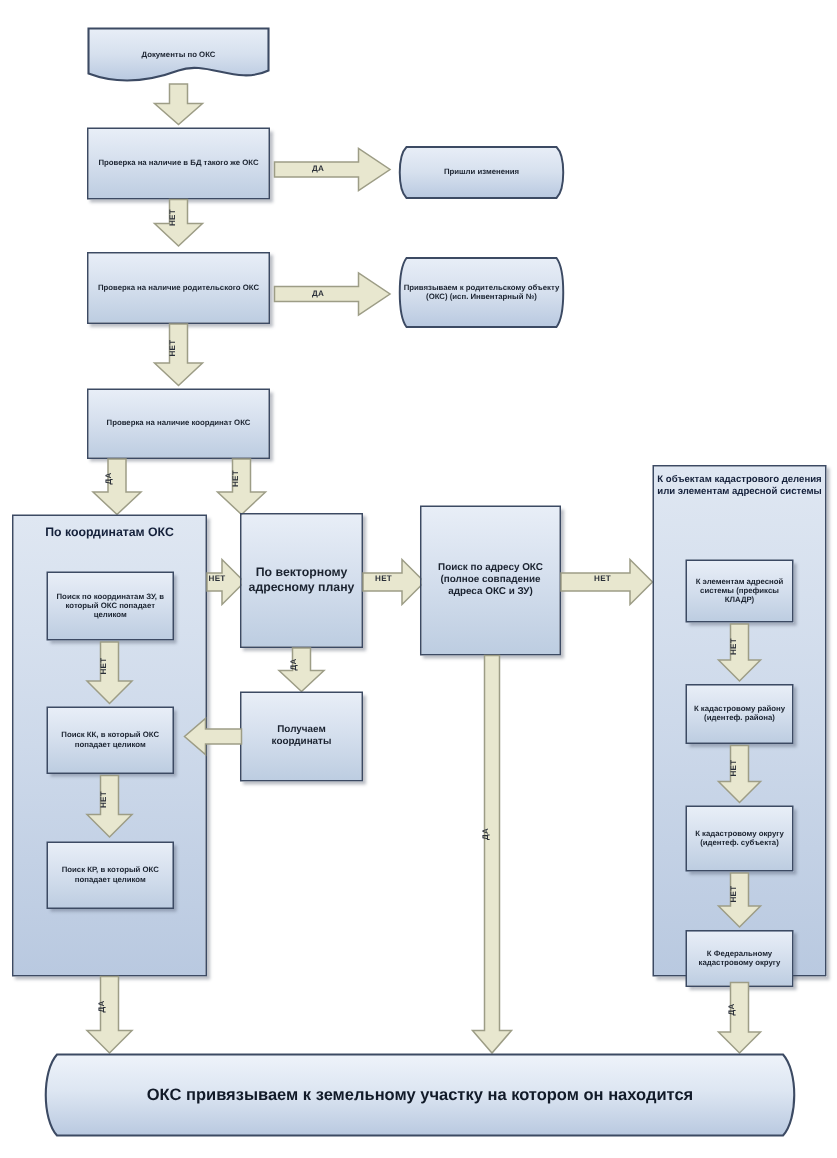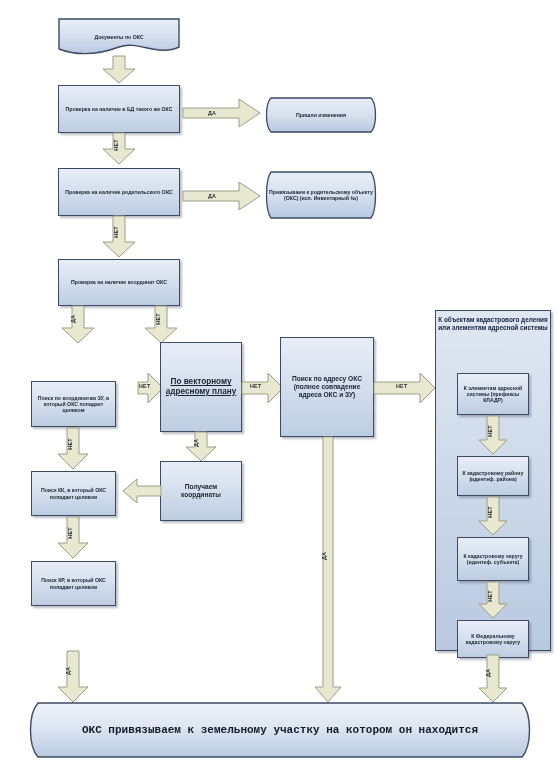--- a/index.html
+++ b/index.html
@@ -23,21 +23,21 @@
     background:linear-gradient(180deg,#e8eef7 0%,#d6e0ee 45%,#bdcde1 100%);
     box-shadow:2px 2px 2px rgba(60,70,90,.35);
     display:flex;align-items:center;justify-content:center;
     text-align:center;color:#1b2330;line-height:1.18;
     padding:2px 3px;
   }
   .node span{display:block;width:100%;}
 
   .n-sm{font-size:5.2px;font-weight:bold;}
   .n-md{font-size:6.6px;font-weight:bold;}
-  .n-lg{font-size:8.2px;font-weight:bold;text-decoration:underline;}
+  .n-lg{font-size:8.2px;font-weight:bold;}
 
   
   .doc{
     border:none;background:none;box-shadow:none;padding:0;
   }
   .doc .docbg{
     position:absolute;left:0;top:0;width:100%;height:100%;
   }
   .doc .doctxt{position:relative;z-index:2;width:100%;}
 
@@ -174,20 +174,23 @@
   </div>
   <div class="alabel vert" style="left:69px;top:316px;">ДА</div>
 
   <div class="arr" style="left:144px;top:306px;">
     <svg width="34" height="38" viewBox="0 0 34 38">
       <path d="M11,0 H23 V22 H33 L17,37 L1,22 H11 Z" fill="#e8e7cf" stroke="#9d9d86" stroke-width="1"></path>
     </svg>
   </div>
   <div class="alabel vert" style="left:152px;top:316px;">НЕТ</div>
 
+  <div class="region" style="left:8px;top:343px;width:130px;height:308px;">
+    <div class="rtitle">По координатам ОКС</div>
+  </div>
 
   <div class="node n-sm" style="left:31px;top:381px;width:85px;height:46px;">
     <span>Поиск по координатам ЗУ, в который ОКС попадает целиком</span>
   </div>
 
   <div class="arr" style="left:57px;top:428px;">
     <svg width="32" height="42" viewBox="0 0 32 42">
       <path d="M10,0 H22 V26 H31 L16,41 L1,26 H10 Z" fill="#e8e7cf" stroke="#9d9d86" stroke-width="1"></path>
     </svg>
   </div>
@@ -309,21 +312,21 @@
     <span>К Федеральному кадастровому округу</span>
   </div>
 
   <div class="arr" style="left:478px;top:655px;">
     <svg width="30" height="48" viewBox="0 0 30 48">
       <path d="M9,0 H21 V33 H29 L15,47 L1,33 H9 Z" fill="#e8e7cf" stroke="#9d9d86" stroke-width="1"></path>
     </svg>
   </div>
   <div class="alabel vert" style="left:484px;top:670px;">ДА</div>
 
-  <div class="banner" style="left:24px;top:700px;width:512px;height:60px;font-family:Liberation Mono, monospace;">
+  <div class="banner" style="left:24px;top:700px;width:512px;height:60px;">
     <svg width="512" height="60" viewBox="0 0 512 60" preserveAspectRatio="none">
       <defs>
         <linearGradient id="gb" x1="0" y1="0" x2="0" y2="1">
           <stop offset="0%" stop-color="#eef3fa"></stop>
             <stop offset="45%" stop-color="#dde6f2"></stop>
           <stop offset="100%" stop-color="#b9c9e0"></stop>
         </linearGradient>
       </defs>
       <path d="M14,3 C4,14 4,46 14,57 H498 C508,46 508,14 498,3 Z" fill="url(#gb)" stroke="#3c4a63" stroke-width="1.4"></path>
     </svg>

